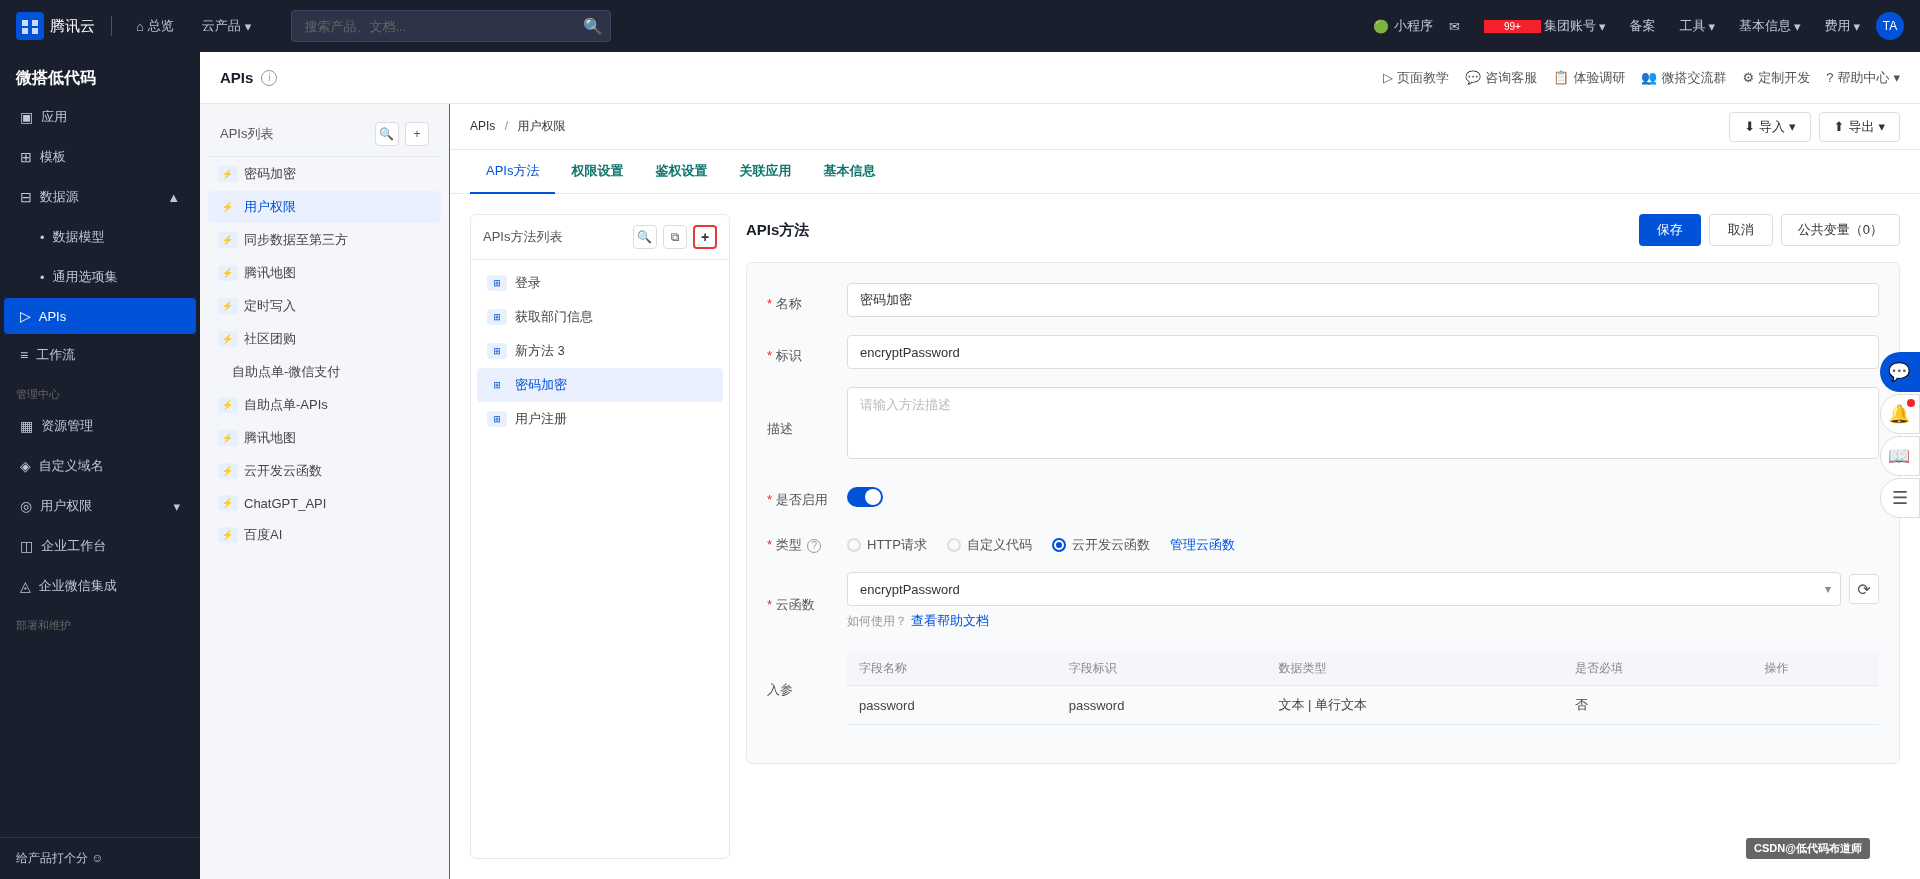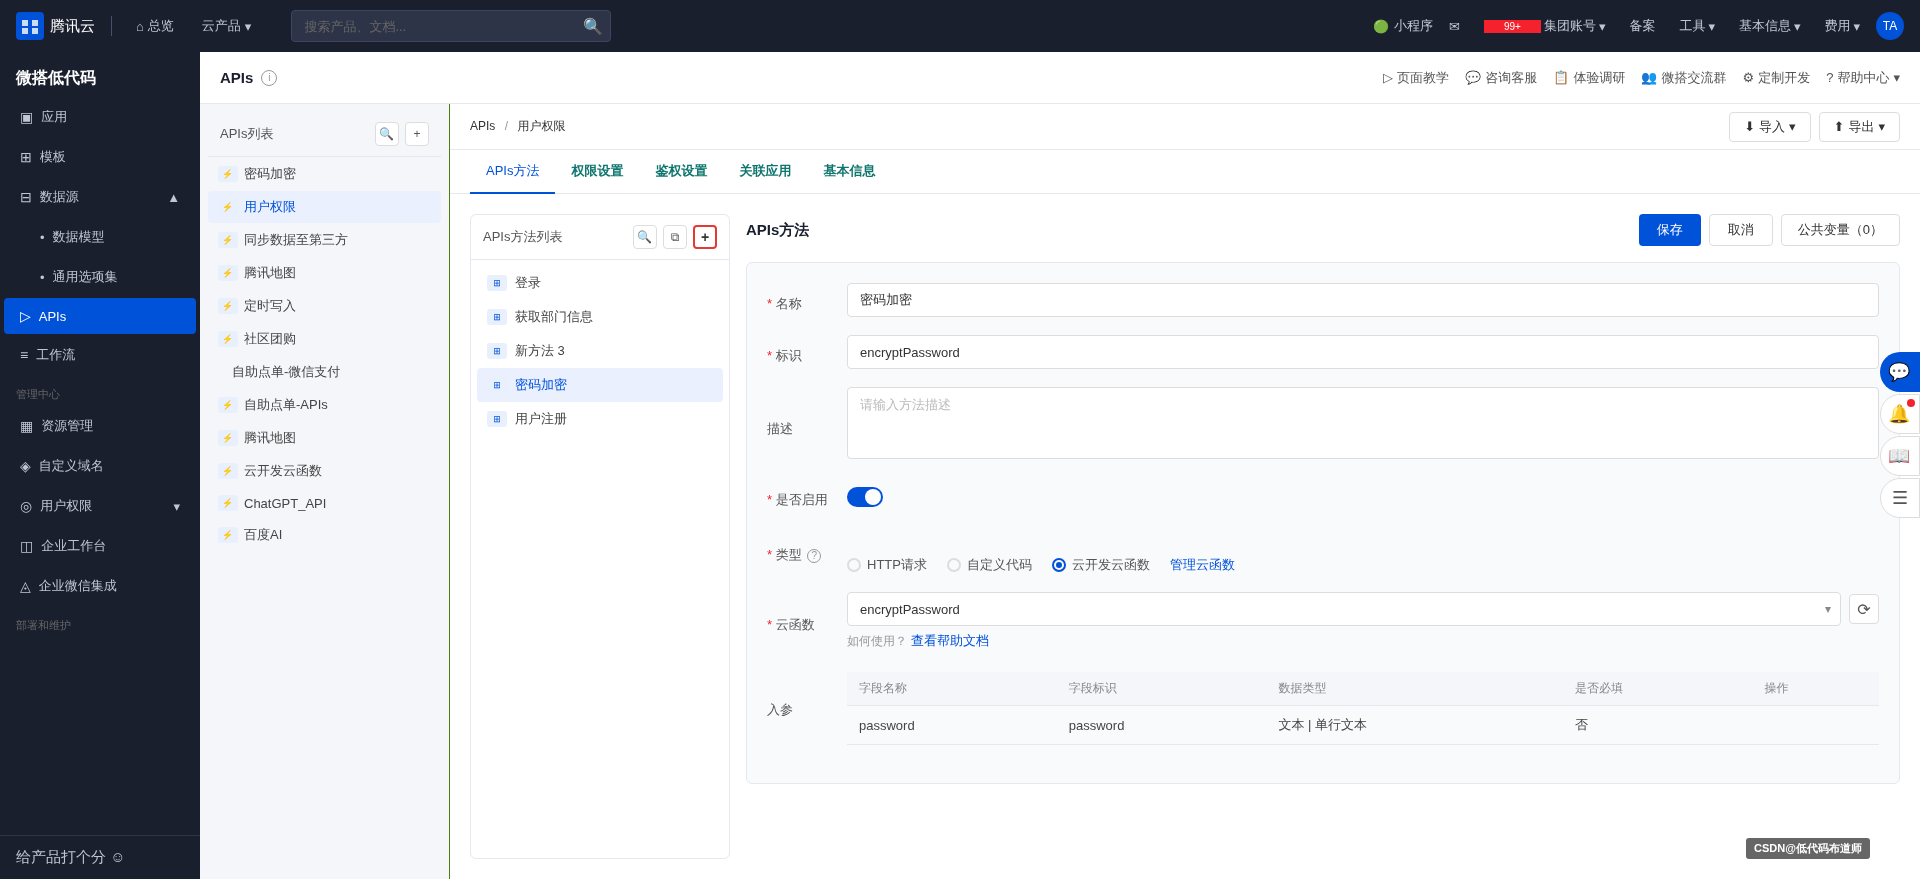--- a/index.html
+++ b/index.html
@@ -29,21 +29,21 @@
     
     .sidebar { width: 200px; background: #1a1f2e; height: 100%; display: flex; flex-direction: column; overflow-y: auto; }
     .sidebar-title { color: #fff; font-size: 16px; font-weight: 600; padding: 16px 16px 8px; }
     .sidebar-item { display: flex; align-items: center; gap: 8px; padding: 10px 16px; color: #c0c6d4; font-size: 13px; cursor: pointer; border-radius: 4px; margin: 1px 4px; }
     .sidebar-item.active { background: #0052d9; color: #fff; }
     .sidebar-item .icon { font-size: 14px; }
     .sidebar-section { color: #666; font-size: 11px; padding: 12px 16px 4px; }
     .sidebar-item.has-arrow { justify-content: space-between; }
     .sidebar-item.has-arrow .left { display: flex; align-items: center; gap: 8px; }
     .sidebar-bottom { padding: 12px 16px; margin-top: auto; border-top: 1px solid #2d3448; }
-    .sidebar-bottom-btn { display: flex; align-items: center; gap: 6px; color: #c0c6d4; font-size: 15px; cursor: pointer; }
+    .sidebar-bottom-btn { display: flex; align-items: center; gap: 6px; color: #c0c6d4; font-size: 12px; cursor: pointer; }
 
     
     .content-area { flex: 1; display: flex; flex-direction: column; overflow: hidden; background: #f5f6fa; }
 
     
     .sub-header { height: 52px; background: #fff; border-bottom: 1px solid #e5e8ef; display: flex; align-items: center; padding: 0 20px; justify-content: space-between; }
     .sub-header-left { display: flex; align-items: center; gap: 8px; }
     .sub-header-title { font-size: 15px; font-weight: 600; color: #1a1f2e; }
     .info-icon { width: 16px; height: 16px; border-radius: 50%; border: 1px solid #999; display: flex; align-items: center; justify-content: center; font-size: 10px; color: #999; cursor: pointer; }
     .sub-header-right { display: flex; align-items: center; gap: 16px; }
@@ -95,21 +95,21 @@
     .form-row { display: flex; align-items: center; margin-bottom: 18px; }
     .form-label { width: 80px; font-size: 13px; color: #555; padding-top: 7px; flex-shrink: 0; }
     .form-control { flex: 1; }
     .form-input { width: 100%; height: 34px; border: 1px solid #ddd; border-radius: 4px; padding: 0 12px; font-size: 13px; color: #333; outline: none; background: #fff; }
     .form-textarea { width: 100%; height: 72px; border: 1px solid #ddd; border-radius: 4px; padding: 8px 12px; font-size: 13px; color: #333; outline: none; background: #fff; resize: none; }
     .form-textarea::placeholder { color: #bbb; }
     .toggle { display: inline-block; width: 36px; height: 20px; background: #0052d9; border-radius: 10px; position: relative; cursor: pointer; margin-top: 6px; }
     .toggle::after { content: ''; position: absolute; width: 16px; height: 16px; background: #fff; border-radius: 50%; top: 2px; right: 2px; transition: 0.2s; }
 
     
-    .radio-group { display: flex; align-items: center; gap: 20px; padding-top: 7px; margin-top: 20px; }
+    .radio-group { display: flex; align-items: center; gap: 20px; padding-top: 7px; }
     .radio-item { display: flex; align-items: center; gap: 6px; font-size: 13px; color: #555; cursor: pointer; }
     .radio-circle { width: 14px; height: 14px; border-radius: 50%; border: 2px solid #ddd; display: flex; align-items: center; justify-content: center; }
     .radio-circle.active { border-color: #0052d9; }
     .radio-circle.active::after { content: ''; width: 6px; height: 6px; background: #0052d9; border-radius: 50%; }
     .radio-link { color: #0052d9; font-size: 13px; cursor: pointer; }
     .help-icon { width: 14px; height: 14px; border-radius: 50%; border: 1px solid #999; display: inline-flex; align-items: center; justify-content: center; font-size: 10px; color: #999; cursor: pointer; margin-left: 2px; }
 
     
     .select-row { display: flex; align-items: center; gap: 8px; }
     .form-select-wrap { flex: 1; position: relative; }

